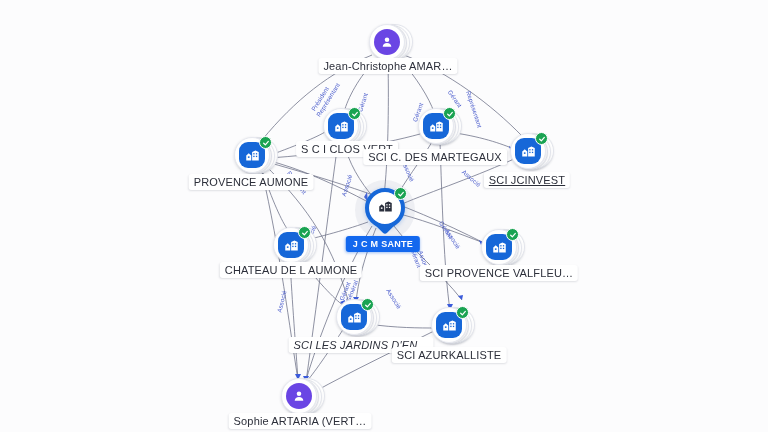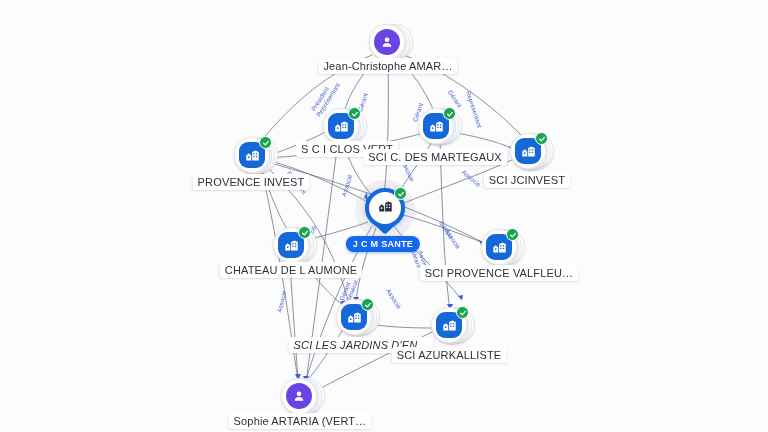--- a/index.html
+++ b/index.html
@@ -157,21 +157,21 @@
     width: 60px;
     height: 60px;
     border-radius: 50%;
     background: rgba(150,158,180,.13);
   }
   .node.selected .node-label {
     background: #1368ee;
     color: #ffffff;
     font-weight: bold;
     font-size: 9px;
-    border-radius: 8px;
+    border-radius: 3px;
     padding: 3px 7px;
     box-shadow: 0 1px 3px rgba(19,104,238,.40);
     letter-spacing: .3px;
   }
 </style>
 </head>
 <body>
 
 <div id="graph-canvas">
 
@@ -341,21 +341,21 @@
                 <rect x="4.6" y="13.4" width="2.6" height="2.4" fill="#1667d8"></rect>
               </svg>
             </div>
           </div>
           <div class="verified-badge" style="right: 2px; top: 2px;">
             <svg width="8" height="8" viewBox="0 0 24 24" aria-hidden="true">
               <path fill="none" stroke="#ffffff" stroke-width="3.6" stroke-linecap="round" stroke-linejoin="round" d="M5 12.6 L10 17.4 L19 7"></path>
             </svg>
           </div>
         </div>
-        <div class="node-label" style="left: -2px; top: 19px;">PROVENCE INVEST</div>
+        <div class="node-label" style="left: -2px; top: 19px;">PROVENCE AUMONE</div>
       </div>
       <div class="node" style="left: 529px; top: 151px;">
         <div class="node-stack">
           <div class="stack-card c1"></div>
           <div class="stack-card c2"></div>
           <div class="stack-card c3"></div>
           <div class="node-disc">
             <div class="node-icon company">
               <svg width="15" height="15" viewBox="0 0 24 24" aria-hidden="true">
                 <path fill="#ffffff" d="M2 20h8v-8.2L6 8.4 2 11.8V20z"></path>
@@ -367,21 +367,21 @@
                 <rect x="4.6" y="13.4" width="2.6" height="2.4" fill="#1667d8"></rect>
               </svg>
             </div>
           </div>
           <div class="verified-badge" style="right: 2px; top: 2px;">
             <svg width="8" height="8" viewBox="0 0 24 24" aria-hidden="true">
               <path fill="none" stroke="#ffffff" stroke-width="3.6" stroke-linecap="round" stroke-linejoin="round" d="M5 12.6 L10 17.4 L19 7"></path>
             </svg>
           </div>
         </div>
-        <div class="node-label" style="left: -2px; top: 21px;">SCI JCINVEST</div>
+        <div class="node-label" style="left: -2px; top: 21px; text-decoration: underline;">SCI JCINVEST</div>
       </div>
       <div class="node selected" style="left: 385px; top: 212px;">
         <div class="pin-halo"></div>
         <div class="pin">
           <div class="pin-tip"></div>
           <div class="pin-body">
             <div><svg width="15" height="15" viewBox="0 0 24 24" aria-hidden="true">
                 <path fill="#2a2f3d" d="M2 20h8v-8.2L6 8.4 2 11.8V20z"></path>
                 <path fill="#2a2f3d" d="M11.4 20H22V6.2l-5.3-2.4-5.3 2.4V20z"></path>
                 <rect x="13.2" y="8.2" width="2.1" height="2.1" fill="#ffffff"></rect>

